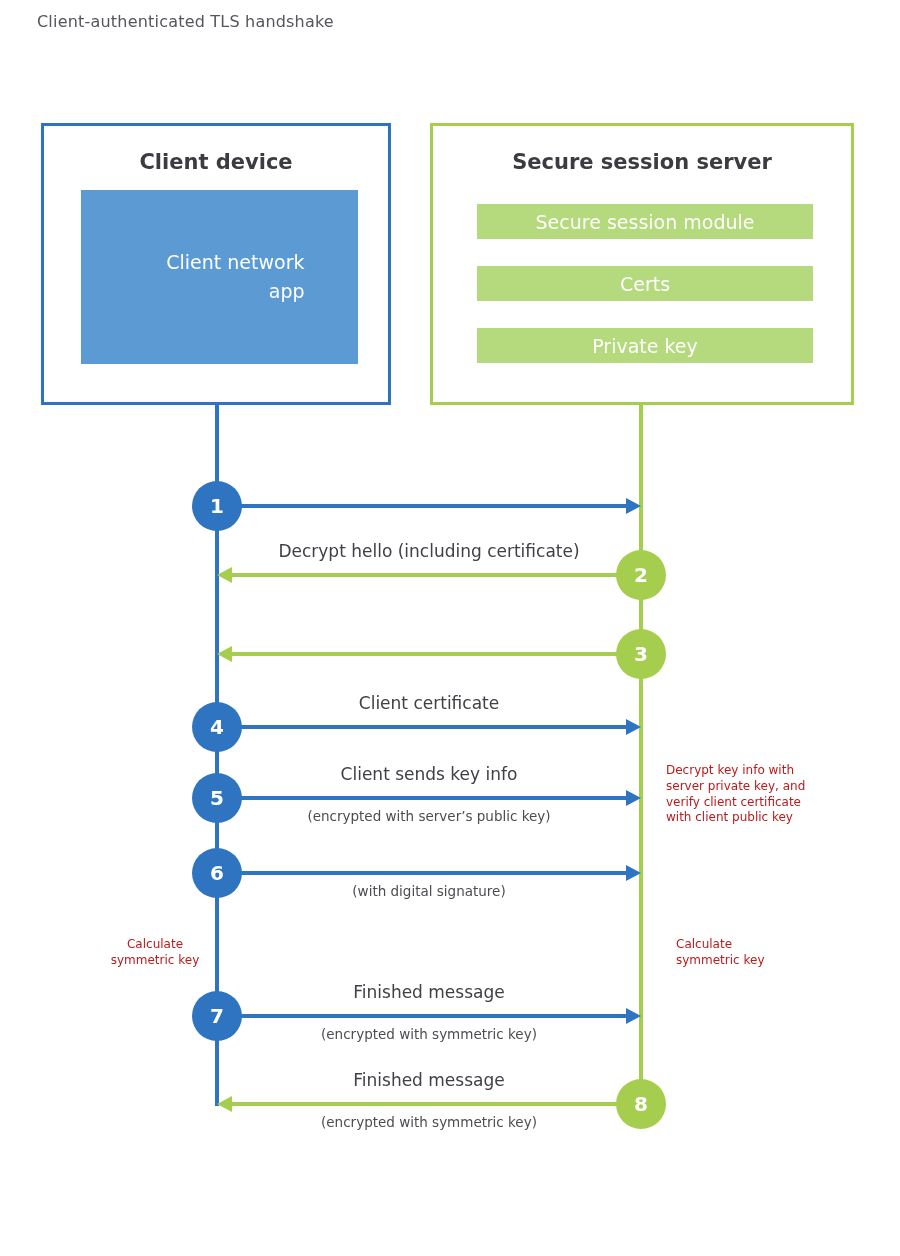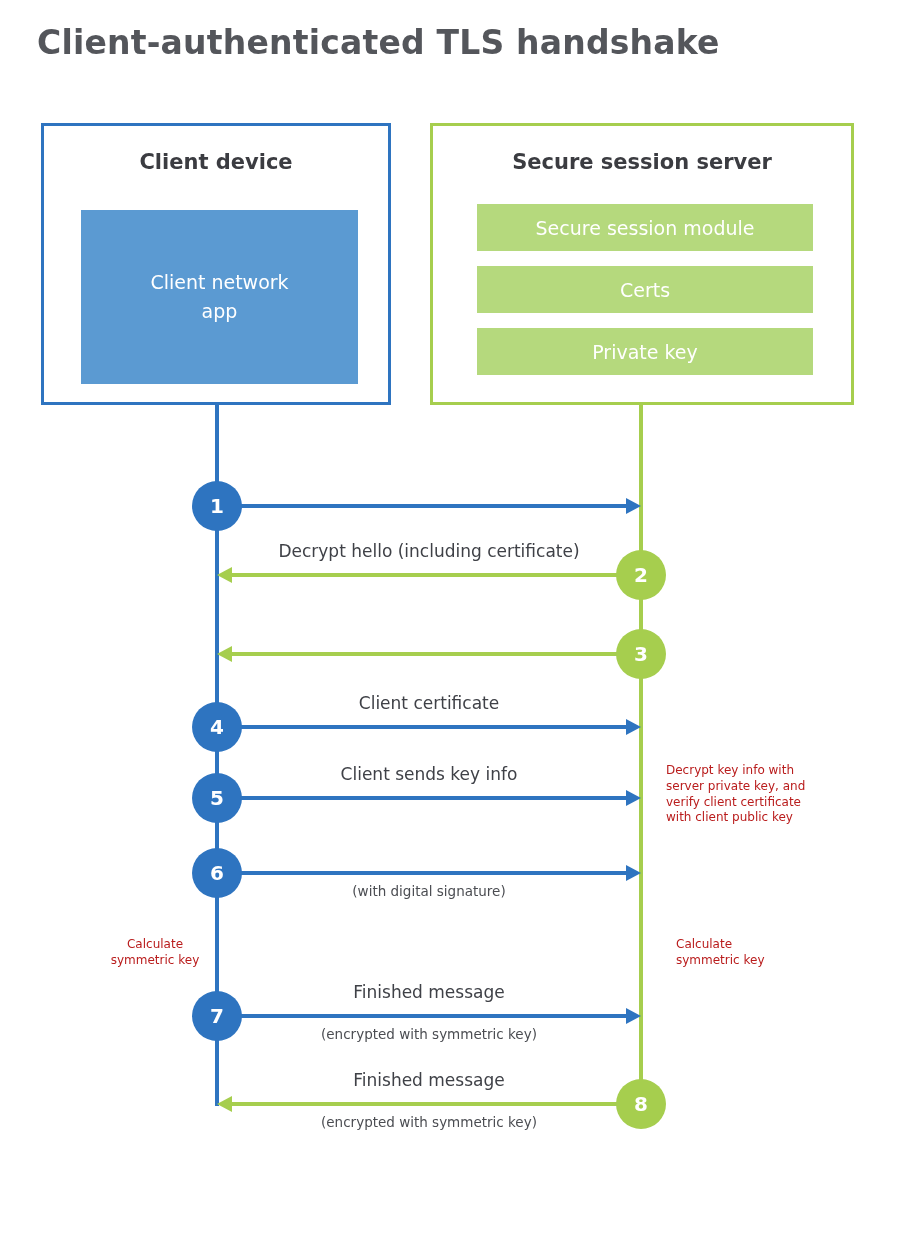--- a/index.html
+++ b/index.html
@@ -10,35 +10,35 @@
     --green-fill:#b5d97d;
     --title-gray:#54565b;
     --text-dark:#3f4147;
   }
   html,body{margin:0;padding:0;background:#ffffff;}
   .canvas{
     position:relative;width:900px;height:1256px;background:#ffffff;overflow:hidden;
     font-family:"DejaVu Sans","Liberation Sans",sans-serif;
   }
   .title{
-    position:absolute;left:37px;top:23px;margin:0;
-    font-size:33px;font-weight:700;color:var(--title-gray);letter-spacing:.2px;
+    position:absolute;left:37px;top:12px;margin:0;
+    font-size:16px;font-weight:400;color:var(--title-gray);letter-spacing:.2px;
   }
   .entity-box{position:absolute;top:123px;background:#fff;border:3px solid;box-sizing:border-box;}
   .entity-box.client{left:41px;width:350px;height:282px;border-color:var(--blue);}
   .entity-box.server{left:430px;width:424px;height:282px;border-color:var(--green);}
   .entity-title{margin-top:24px;text-align:center;font-size:21px;font-weight:bold;color:#3b3c41;}
   .client-app{
-    position:absolute;left:37px;top:84px;width:277px;height:174px;
+    position:absolute;left:37px;top:64px;width:277px;height:174px;
     background:var(--blue-fill);display:flex;align-items:center;justify-content:center;
-    color:#fff;font-size:19px;text-align:center;
+    color:#fff;font-size:19px;text-align:right;
   }
   .client-app-text{max-width:170px;line-height:1.55;}
   .module{
-    position:absolute;left:44px;width:336px;height:47px;background:var(--green-fill);
+    position:absolute;left:44px;width:336px;height:35px;background:var(--green-fill);
     color:#fff;font-size:19px;display:flex;align-items:center;justify-content:center;
   }
   .lifeline{position:absolute;top:404px;width:4px;height:702px;}
   .blue-line{left:215px;background:var(--blue);}
   .green-line{left:639px;background:var(--green);}
   .arrow-line{position:absolute;height:4px;}
   .blue-bg{background:var(--blue);}
   .green-bg{background:var(--green);}
   .arrow-head{position:absolute;width:0;height:0;border-top:8px solid transparent;border-bottom:8px solid transparent;}
   .head-right{border-left:15px solid var(--blue);}
@@ -107,20 +107,21 @@
   <div class="arrow-line blue-bg" style="left:217px;top:725px;width:411px"></div>
   <div class="arrow-head head-right" style="left:626px;top:719px"></div>
   <div class="msg-label" style="top:693px">Client certificate</div>
   <div class="step-circle blue-bg" style="left:192px;top:702px">
     <span>4</span>
   </div>
 
   <div class="arrow-line blue-bg" style="left:217px;top:796px;width:411px"></div>
   <div class="arrow-head head-right" style="left:626px;top:790px"></div>
   <div class="msg-label" style="top:764px">Client sends key info</div>
+  <div class="msg-sublabel" style="top:808px">(encrypted with server’s public key)</div>
   <div class="step-circle blue-bg" style="left:192px;top:773px">
     <span>5</span>
   </div>
 
   <div class="arrow-line blue-bg" style="left:217px;top:871px;width:411px"></div>
   <div class="arrow-head head-right" style="left:626px;top:865px"></div>
   <div class="msg-sublabel" style="top:883px">(with digital signature)</div>
   <div class="step-circle blue-bg" style="left:192px;top:848px">
     <span>6</span>
   </div>

